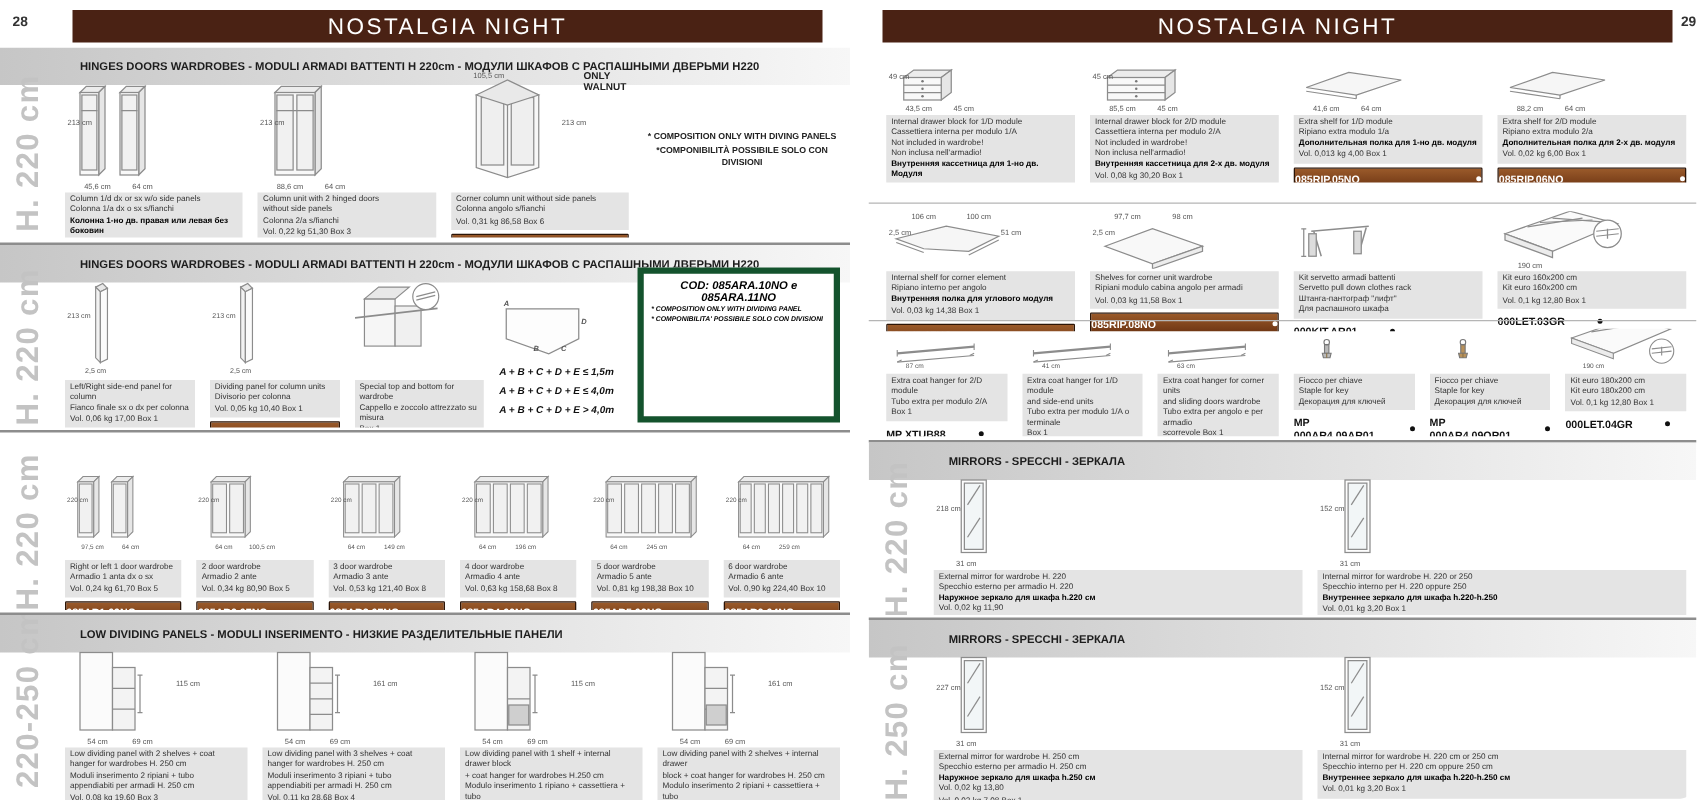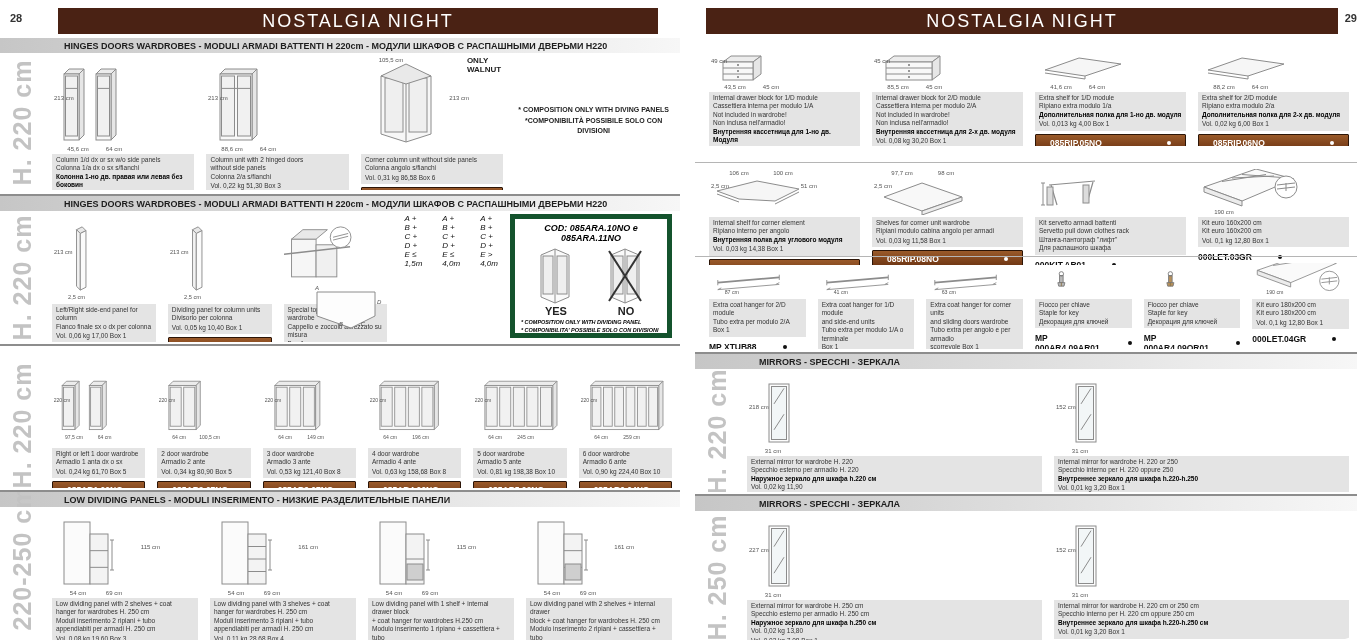--- a/index.html
+++ b/index.html
@@ -6,45 +6,45 @@
   .spread{position:relative;width:1365px;height:640px;background:#fff;overflow:hidden;
           font-family:"Liberation Sans",sans-serif;color:#222;border-radius:27px;}
   .pageno{position:absolute;top:12px;font-size:11px;font-weight:bold;color:#333;}
   .titlebar{position:absolute;top:8px;height:26px;background:#4a2214;color:#fff;
             display:flex;align-items:center;justify-content:center;
             font-size:18px;letter-spacing:2px;}
   .page{position:absolute;top:0;height:640px;}
   .section{position:absolute;left:0;right:0;overflow:hidden;}
   .sec-rule{border-top:2px solid #8d8d8d;}
   .thin-rule{border-top:1px solid #b5b5b5;}
-  .sec-head{height:15px;margin-left:0;background:linear-gradient(to right,#c6c6c6,#f7f7f7);
+  .sec-head{height:30px;margin-left:0;background:linear-gradient(to right,#c6c6c6,#f7f7f7);
             font-size:9px;font-weight:bold;color:#1d1d1d;display:flex;align-items:center;
             padding-left:64px;white-space:nowrap;overflow:hidden;}
   .side-label{position:absolute;left:2px;top:18px;bottom:2px;width:42px;display:flex;
               align-items:center;justify-content:center;pointer-events:none;}
   .side-label span{transform:rotate(-90deg);white-space:nowrap;font-size:25px;font-weight:bold;
                    color:#c3c3c3;letter-spacing:1px;}
   .items-row{position:absolute;left:52px;right:8px;top:18px;bottom:4px;display:flex;gap:12px;align-items:stretch;}
   .items-row.no-head{top:6px;}
   .card{flex:1 1 0;display:flex;flex-direction:column;min-width:0;}
   .figwrap{display:flex;align-items:flex-end;}
   .desc{background:#e4e4e4;padding:2px 4px;font-size:6.5px;line-height:1.3;color:#333;margin-top:2px;}
   .desc .b{font-weight:bold;color:#000;}
   .specs{font-size:6.5px;color:#333;margin-top:1px;}
   .codes{margin-top:auto;display:flex;flex-direction:column;gap:2px;padding-top:3px;}
   .code-bar{background:linear-gradient(#9a5a2a,#6b3312);border:1px solid #2c1507;color:#fff;
-            font-weight:bold;font-size:8.5px;padding:3px 14px;display:flex;align-items:center;
+            font-weight:bold;font-size:8.5px;padding:3px 0;display:flex;align-items:center;
             justify-content:space-between;border-radius:1px;box-shadow:0 1px 0 #00000033;}
   .code-plain{font-weight:bold;font-size:8.5px;color:#111;display:flex;align-items:center;gap:26px;padding:2px 0;}
   .dotw{width:4px;height:4px;background:#fff;border-radius:50%;flex:0 0 auto;}
   .dotb{width:4px;height:4px;background:#111;border-radius:50%;flex:0 0 auto;}
   .note-block{display:flex;align-items:center;justify-content:center;text-align:center;
               font-size:7px;font-weight:bold;color:#222;line-height:1.5;}
-  .formulas{display:flex;flex-direction:row;justify-content:flex-end;font-size:8px;
-            font-style:italic;font-weight:normal;color:#111;gap:20px;padding-bottom:6px;}
+  .formulas{display:flex;flex-direction:column;justify-content:flex-end;font-size:8px;
+            font-style:italic;font-weight:bold;color:#111;gap:6px;padding-bottom:6px;}
   .codbox{border:5px solid #14532d;background:#fff;padding:4px 6px;display:flex;flex-direction:column;}
   .codbox .cb-title{font-size:9px;font-weight:bold;font-style:italic;color:#000;text-align:center;}
   .codbox .cb-figs{display:flex;justify-content:space-around;align-items:flex-end;flex:1;}
   .codbox .cb-lbl{font-size:11px;font-weight:bold;text-align:center;}
   .codbox .cb-foot{font-size:5.5px;font-weight:bold;font-style:italic;line-height:1.4;color:#000;margin-top:2px;}
   svg{display:block;}
 </style>
 </head>
 <body>
 
@@ -218,42 +218,20 @@
                   <text x="66" y="22" font-size="6" fill="#555" text-anchor="start" font-family="Liberation Sans,sans-serif">D</text>
                 </g>
               </svg>
             </div>
             <div>A + B + C + D + E ≤ 1,5m</div>
             <div>A + B + C + D + E ≤ 4,0m</div>
             <div>A + B + C + D + E &gt; 4,0m</div>
           </div>
           <div class="card codbox" style="flex: 1.35 1 0%;">
             <div class="cb-title">COD: 085ARA.10NO e 085ARA.11NO</div>
-            <div class="cb-figs">
-              <div>
-                <svg width="38" height="62" viewBox="0 0 38 62">
-                  <polygon points="4,12 18,6 32,12 32,54 18,60 4,54" fill="#fafafa" stroke="#8c8c8c"></polygon>
-                  <line x1="18" y1="6" x2="18" y2="60" stroke="#8c8c8c" stroke-width="1"></line>
-                  <rect x="6" y="13" width="10" height="38" fill="#efefef" stroke="#8c8c8c"></rect>
-                  <rect x="20" y="13" width="10" height="38" fill="#efefef" stroke="#8c8c8c"></rect>
-                </svg>
-                <div class="cb-lbl">YES</div>
-              </div>
-              <div>
-                <svg width="38" height="62" viewBox="0 0 38 62">
-                  <polygon points="4,12 18,6 32,12 32,54 18,60 4,54" fill="#fafafa" stroke="#8c8c8c"></polygon>
-                  <line x1="18" y1="6" x2="18" y2="60" stroke="#8c8c8c" stroke-width="1"></line>
-                  <rect x="6" y="13" width="10" height="38" fill="#efefef" stroke="#8c8c8c"></rect>
-                  <rect x="20" y="13" width="10" height="38" fill="#efefef" stroke="#8c8c8c"></rect>
-                  <line x1="2" y1="8" x2="34" y2="58" stroke="#333" stroke-width="2"></line>
-                  <line x1="34" y1="8" x2="2" y2="58" stroke="#333" stroke-width="2"></line>
-                </svg>
-                <div class="cb-lbl">NO</div>
-              </div>
-            </div>
             <div class="cb-foot">* COMPOSITION ONLY WITH DIVIDING PANEL<br>* COMPONIBILITA' POSSIBILE SOLO CON DIVISIONI</div>
           </div>
         </div>
       </div>
       <div class="section sec-rule" style="top: 344px; height: 142px;">
         <div class="side-label">
           <span>H. 220 cm</span>
         </div>
         <div class="items-row">
           <div class="card">

